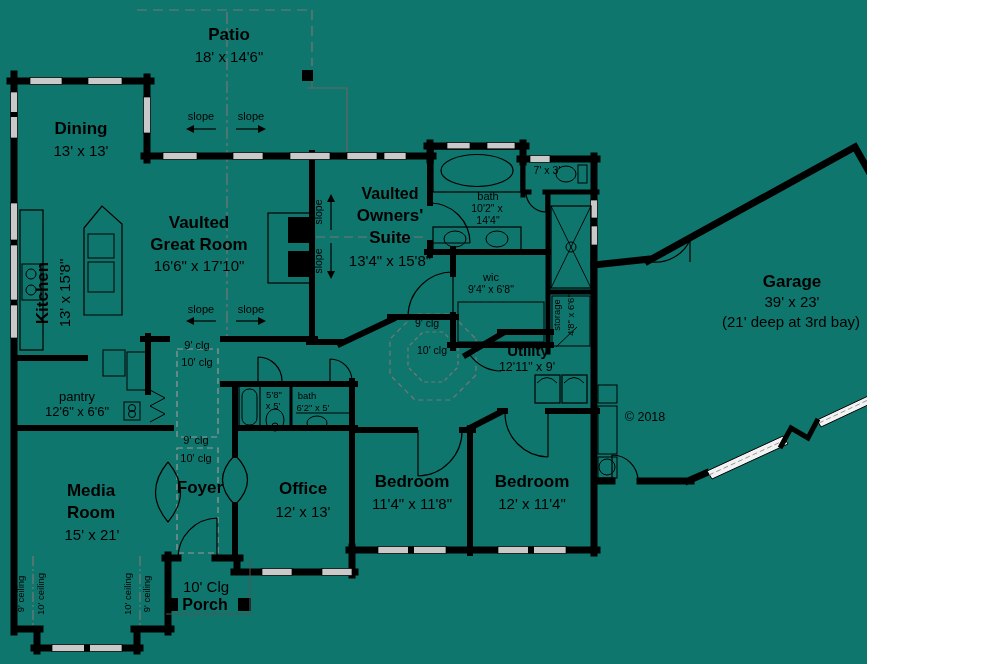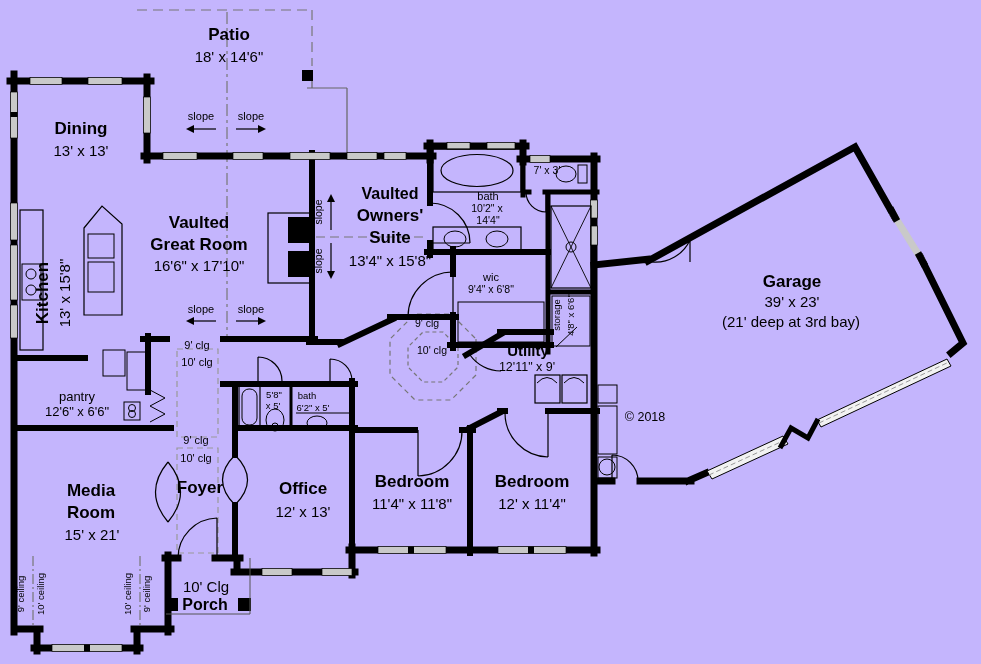--- a/index.html
+++ b/index.html
@@ -1,16 +1,16 @@
 <!DOCTYPE html>
 <html><head>
 <meta charset="utf-8">
 <style>
   html,body{margin:0;padding:0;background:#ffffff;}
-  .plan-wrap{position:relative;width:981px;height:664px;background:#c4b5fd;overflow:hidden;}
+  .plan-wrap{position:relative;width:867px;height:664px;background:#0f766e;overflow:hidden;}
   svg{display:block;}
   text{text-anchor:middle;fill:#000;}
   .f-title{font-family:"Liberation Sans",sans-serif;font-weight:700;font-size:17px;}
   .f-title16{font-family:"Liberation Sans",sans-serif;font-weight:700;font-size:16px;}
   .f-title15{font-family:"Liberation Sans",sans-serif;font-weight:700;font-size:15px;}
   .f-dim{font-family:"Liberation Sans",sans-serif;font-weight:400;font-size:15px;}
   .f-dim13{font-family:"Liberation Sans",sans-serif;font-weight:400;font-size:13px;}
   .f-dim12{font-family:"Liberation Sans",sans-serif;font-weight:400;font-size:12.5px;}
   .f-small{font-family:"Liberation Sans",sans-serif;font-weight:400;font-size:11px;}
   .f-tiny{font-family:"Liberation Sans",sans-serif;font-weight:400;font-size:10.5px;}

